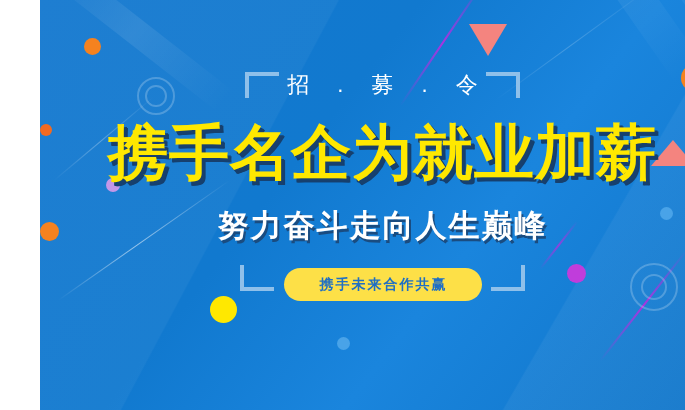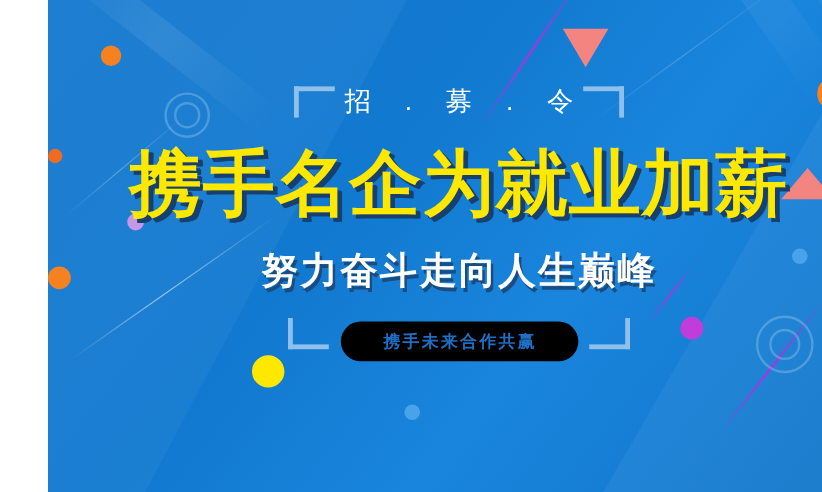--- a/index.html
+++ b/index.html
@@ -159,21 +159,21 @@
     text-shadow: 2px 3px 0 #1a4c80;
   }
 
   .cta {
     position: absolute;
     top: 268px;
     left: 50%;
     transform: translateX(-50%);
     width: 198px;
     height: 33px;
-    background: #000000;
+    background: #fde047;
     border-radius: 17px;
     color: #1f6fc4;
     font-size: 14px;
     font-weight: bold;
     letter-spacing: 2px;
     text-indent: 2px;
     display: flex;
     align-items: center;
     justify-content: center;
     white-space: nowrap;

